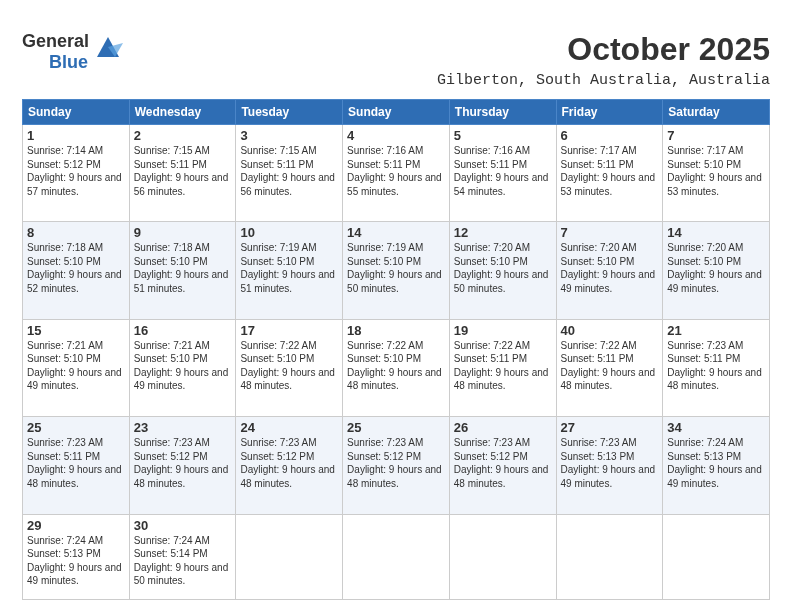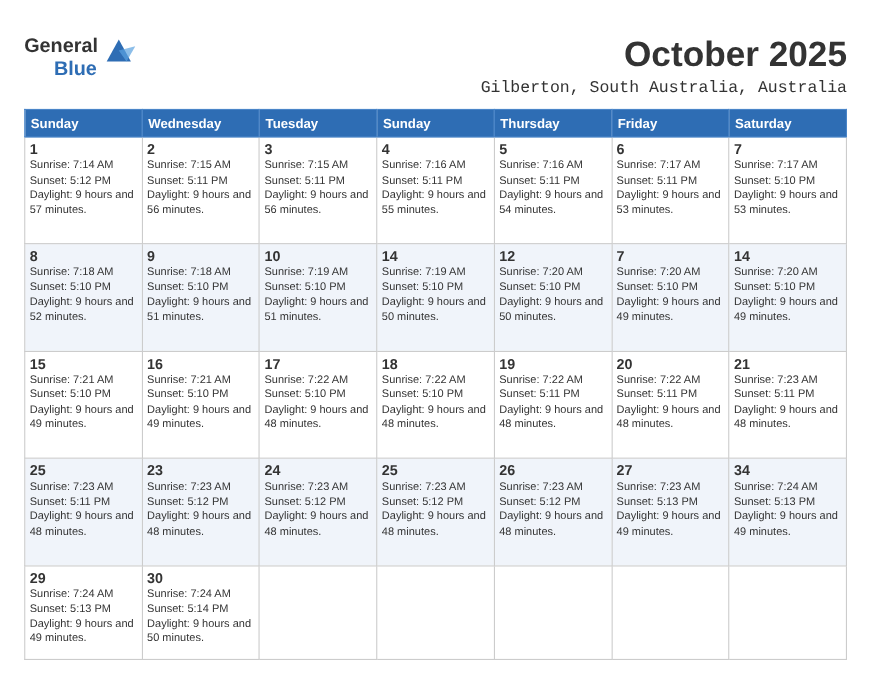--- a/index.html
+++ b/index.html
@@ -203,21 +203,21 @@
           </td>
           <td>
             <span class="day-num">18</span>
             <div class="day-info">Sunrise: 7:22 AM<br>Sunset: 5:10 PM<br>Daylight: 9 hours and 48 minutes.</div>
           </td>
           <td>
             <span class="day-num">19</span>
             <div class="day-info">Sunrise: 7:22 AM<br>Sunset: 5:11 PM<br>Daylight: 9 hours and 48 minutes.</div>
           </td>
           <td>
-            <span class="day-num">20</span>
+            <span class="day-num">40</span>
             <div class="day-info">Sunrise: 7:22 AM<br>Sunset: 5:11 PM<br>Daylight: 9 hours and 48 minutes.</div>
           </td>
           <td>
             <span class="day-num">21</span>
             <div class="day-info">Sunrise: 7:23 AM<br>Sunset: 5:11 PM<br>Daylight: 9 hours and 48 minutes.</div>
           </td>
         </tr>
         <tr class="row-stripe">
           <td>
             <span class="day-num">25</span>

